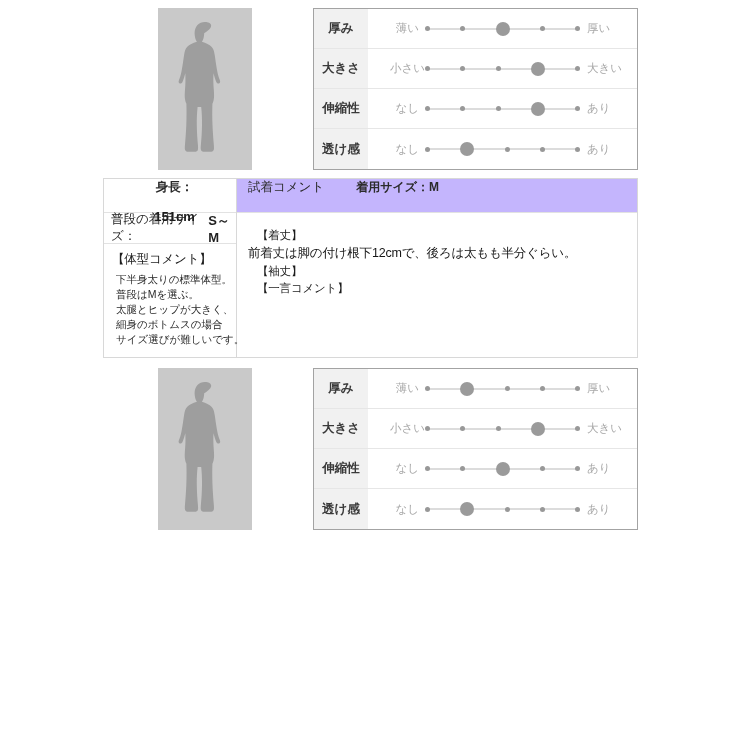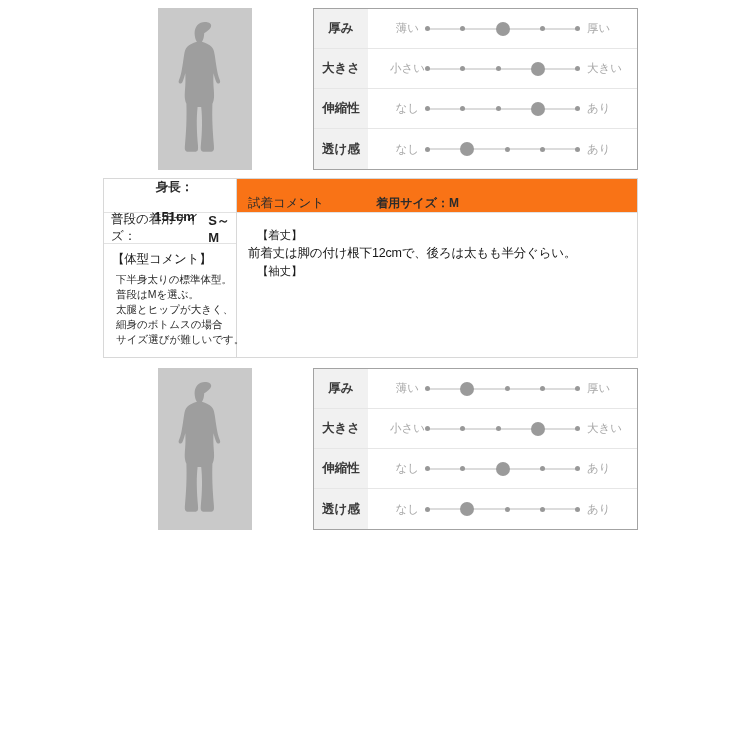--- a/index.html
+++ b/index.html
@@ -228,25 +228,25 @@
     font-size: 10.5px;
     color: #2a2a2a;
     line-height: 1.42;
     padding-left: 4px;
   }
   .body-lines div { white-space: nowrap; }
 
   .cell-comment-head {
     height: 34px;
     border-bottom: 1px solid #e2e2e2;
-    background: #f97316;
-    display: flex;
-    align-items: flex-end;
+    background: #c4b5fd;
+    display: flex;
+    align-items: flex-start;
     padding-left: 11px;
-    gap: 52px;
+    gap: 32px;
   }
   .comment-head-title {
     font-size: 12.5px;
     color: #2b2b2b;
   }
   .comment-head-size {
     font-size: 12px;
     font-weight: bold;
     color: #2b2b2b;
   }
@@ -382,20 +382,21 @@
       </div>
       <div class="info-right">
         <div class="cell-comment-head">
           <span class="comment-head-title">試着コメント</span>
           <span class="comment-head-size">着用サイズ：M</span>
         </div>
         <div class="cell-comment-body">
           <div class="cmt-tag">【着丈】</div>
           <div class="cmt-text">前着丈は脚の付け根下12cmで、後ろは太もも半分ぐらい。</div>
           <div class="cmt-tag">【袖丈】</div>
+          <div class="cmt-tag">【一言コメント】</div>
         </div>
       </div>
     </div>
   </div>
 
   <div class="block block-2">
     <div class="upper">
       <div class="silhouette-box">
         <svg width="70" height="150" viewBox="0 0 70 150" aria-hidden="true">
           <path fill="#9e9e9e" d="M35 2c-6.2 0-10.4 4.6-10.4 11.2 0 3.6 1 6.6 2.3 8.6-4.2 1.4-7.6 3-9.6 5-1.8 1.8-2.6 4.4-3.2 8.2-.7 4.4-1.4 10.6-2.6 16.4-.7 3.4-1.6 6.4-2.5 8.6-.7 1.7-.4 3 .8 3.4 1.2.4 2.2-.3 2.9-2 .9-2.2 1.8-5 2.6-8.2.3 5.2.2 10.6-.2 15.2-.3 3.6-.5 6.6-.3 9 .2 2.6.8 4.6 1.6 6.3.2 6.6.2 14.4-.1 21.6-.3 7.4-.9 14.2-1.3 19.2-.2 2.6-.3 4.4.1 5.4.5 1.3 1.8 1.9 3.9 1.9h5.4c2 0 3.1-.7 3.5-2.1.3-1.2.2-2.8 0-5-.5-5.2-1-12-1.1-19.4-.1-6.4.2-12.8.8-18.2h3.6c.6 5.4.9 11.8.8 18.2-.1 7.4-.6 14.2-1.1 19.4-.2 2.2-.3 3.8 0 5 .4 1.4 1.5 2.1 3.5 2.1h5.4c2.1 0 3.4-.6 3.9-1.9.4-1 .3-2.8.1-5.4-.4-5-1-11.8-1.3-19.2-.3-7.2-.3-15-.1-21.6.8-1.7 1.4-3.7 1.6-6.3.2-2.4 0-5.4-.3-9-.4-4.6-.5-10-.2-15.2.8 3.2 1.7 6 2.6 8.2.7 1.7 1.7 2.4 2.9 2 1.2-.4 1.5-1.7.8-3.4-.9-2.2-1.8-5.2-2.5-8.6-1.2-5.8-1.9-12-2.6-16.4-.6-3.8-1.4-6.4-3.2-8.2-2-2-5.4-3.6-9.6-5 1.3-2 2.3-5 2.3-8.6C45.4 6.6 41.2 2 35 2z"></path>

